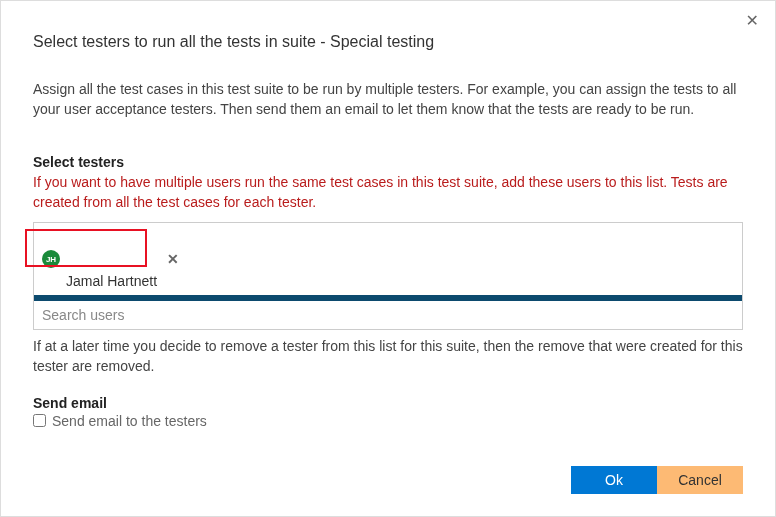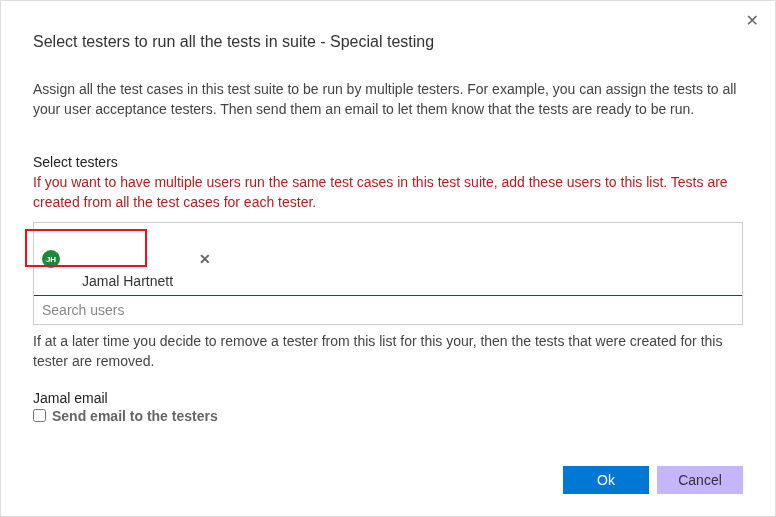--- a/index.html
+++ b/index.html
@@ -33,39 +33,39 @@
       color: #333;
       margin-bottom: 28px;
       margin-top: 8px;
     }
     .description {
       color: #444;
       line-height: 1.45;
       margin-bottom: 34px;
     }
     .section-label {
-      font-weight: 400;
+      font-weight: 700;
       color: #222;
       margin-bottom: 2px;
     }
     .section-desc {
       color: #b91c1c;
       line-height: 1.45;
       margin-bottom: 10px;
     }
     .user-picker {
       border: 1px solid #ccc;
       background: #fff;
       margin-bottom: 6px;
     }
     .user-chip-row {
       padding: 6px 8px;
       display: flex;
       align-items: center;
-      gap: 20px;
+      gap: 4px;
     }
     .avatar {
       width: 18px;
       height: 18px;
       border-radius: 50%;
       background: #1a8a3a;
       color: #fff;
       font-size: 8px;
       display: inline-flex;
       align-items: center;
@@ -80,21 +80,21 @@
     }
     .remove-user {
       color: #666;
       font-size: 14px;
       cursor: pointer;
       margin-left: 6px;
       font-weight: 600;
     }
     .search-row {
       padding: 6px 8px;
-      border-top: 1px solid #0c4a6e;
+      border-top: 6px solid #0c4a6e;
     }
     .search-input {
       width: 100%;
       border: none;
       outline: none;
       font-size: 14px;
       font-family: inherit;
       color: #666;
     }
     .search-input::placeholder {
@@ -118,44 +118,43 @@
       display: flex;
       align-items: center;
       gap: 6px;
     }
     .checkbox-row input[type="checkbox"] {
       width: 13px;
       height: 13px;
     }
     .checkbox-label {
       color: #666;
-      font-weight: bold;
     }
     .button-row {
       position: absolute;
       bottom: 22px;
       right: 32px;
       display: flex;
-      gap: 8px;
+      gap: 0;
     }
     .btn {
       min-width: 86px;
       padding: 6px 18px;
       font-size: 14px;
       font-family: inherit;
       cursor: pointer;
       border: none;
       text-align: center;
     }
     .btn-primary {
       background: #0078d4;
       color: #fff;
     }
     .btn-secondary {
-      background: #c4b5fd;
+      background: #fdba74;
       color: #333;
     }
   </style>
 </head>
 <body>
 
 <div class="close-btn">✕</div>
 
 <h1 class="dialog-title">Select testers to run all the tests in suite - Special testing</h1>
 
@@ -170,23 +169,23 @@
     <span class="user-name">Jamal Hartnett</span>
     <span class="remove-user">✕</span>
   </div>
   <div class="search-row">
     <input type="text" class="search-input" placeholder="Search users" style="">
   </div>
 </div>
 
 <div class="highlight-box"></div>
 
-<p class="note">If at a later time you decide to remove a tester from this list for this your, then the tests that were created for this tester are removed.</p>
+<p class="note">If at a later time you decide to remove a tester from this list for this suite, then the remove that were created for this tester are removed.</p>
 
-<div class="section-label">Jamal email</div>
+<div class="section-label">Send email</div>
 <div class="checkbox-row">
   <input type="checkbox" style="">
   <span class="checkbox-label">Send email to the testers</span>
 </div>
 
 <div class="button-row">
   <button class="btn btn-primary">Ok</button>
   <button class="btn btn-secondary">Cancel</button>
 </div>
 

